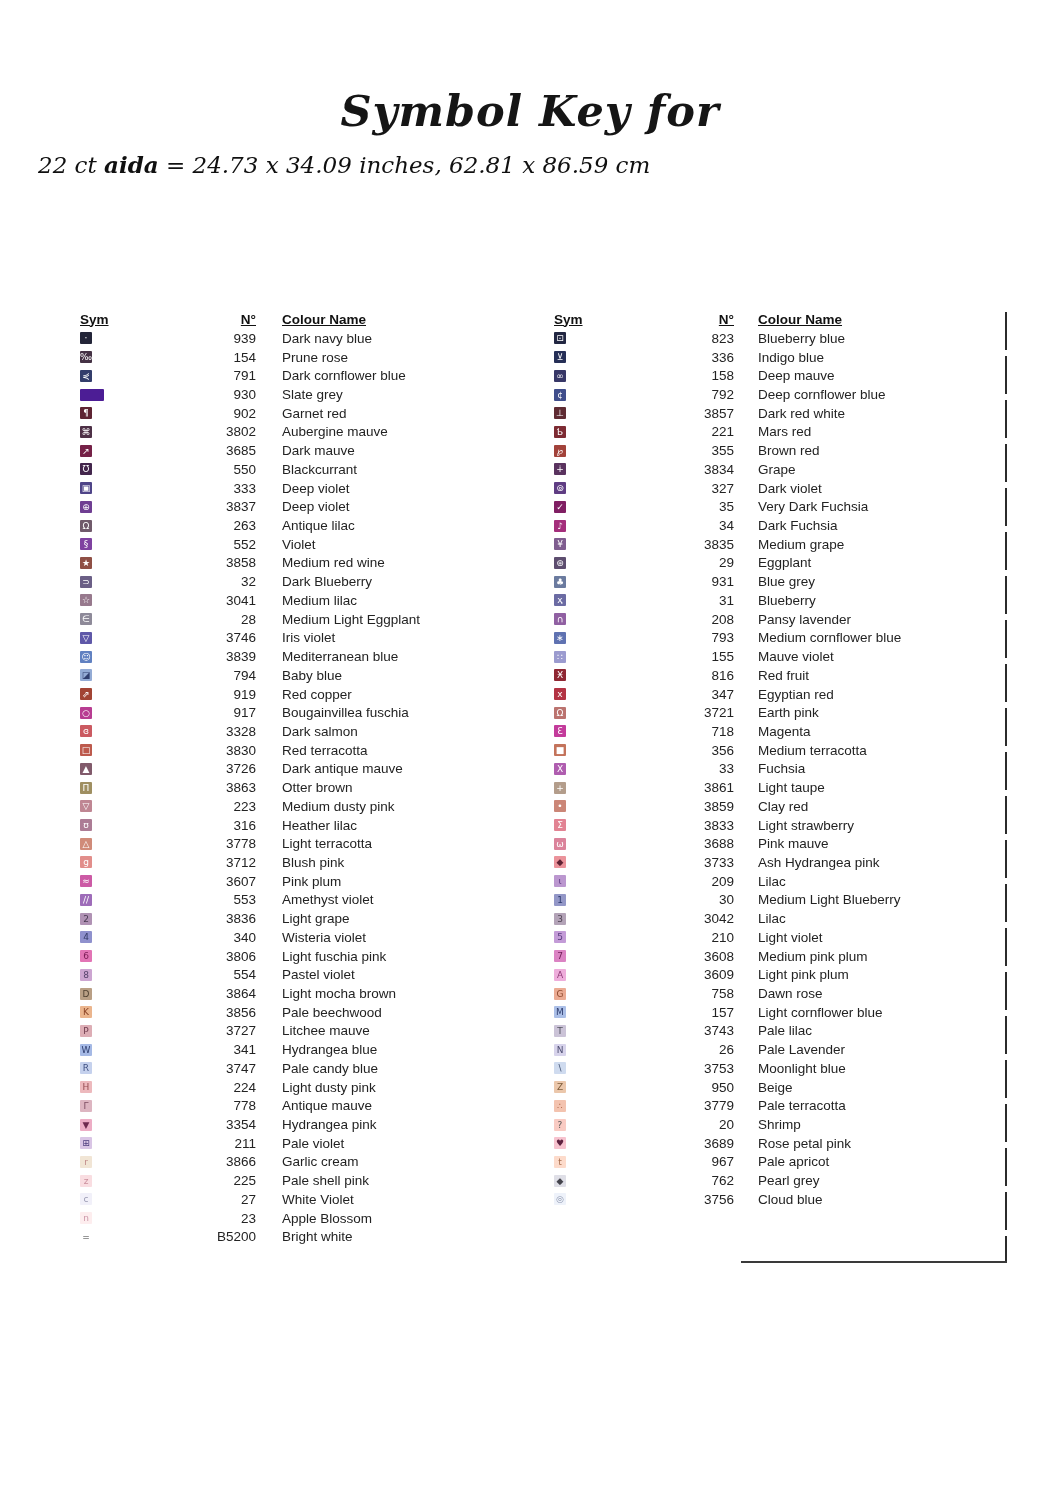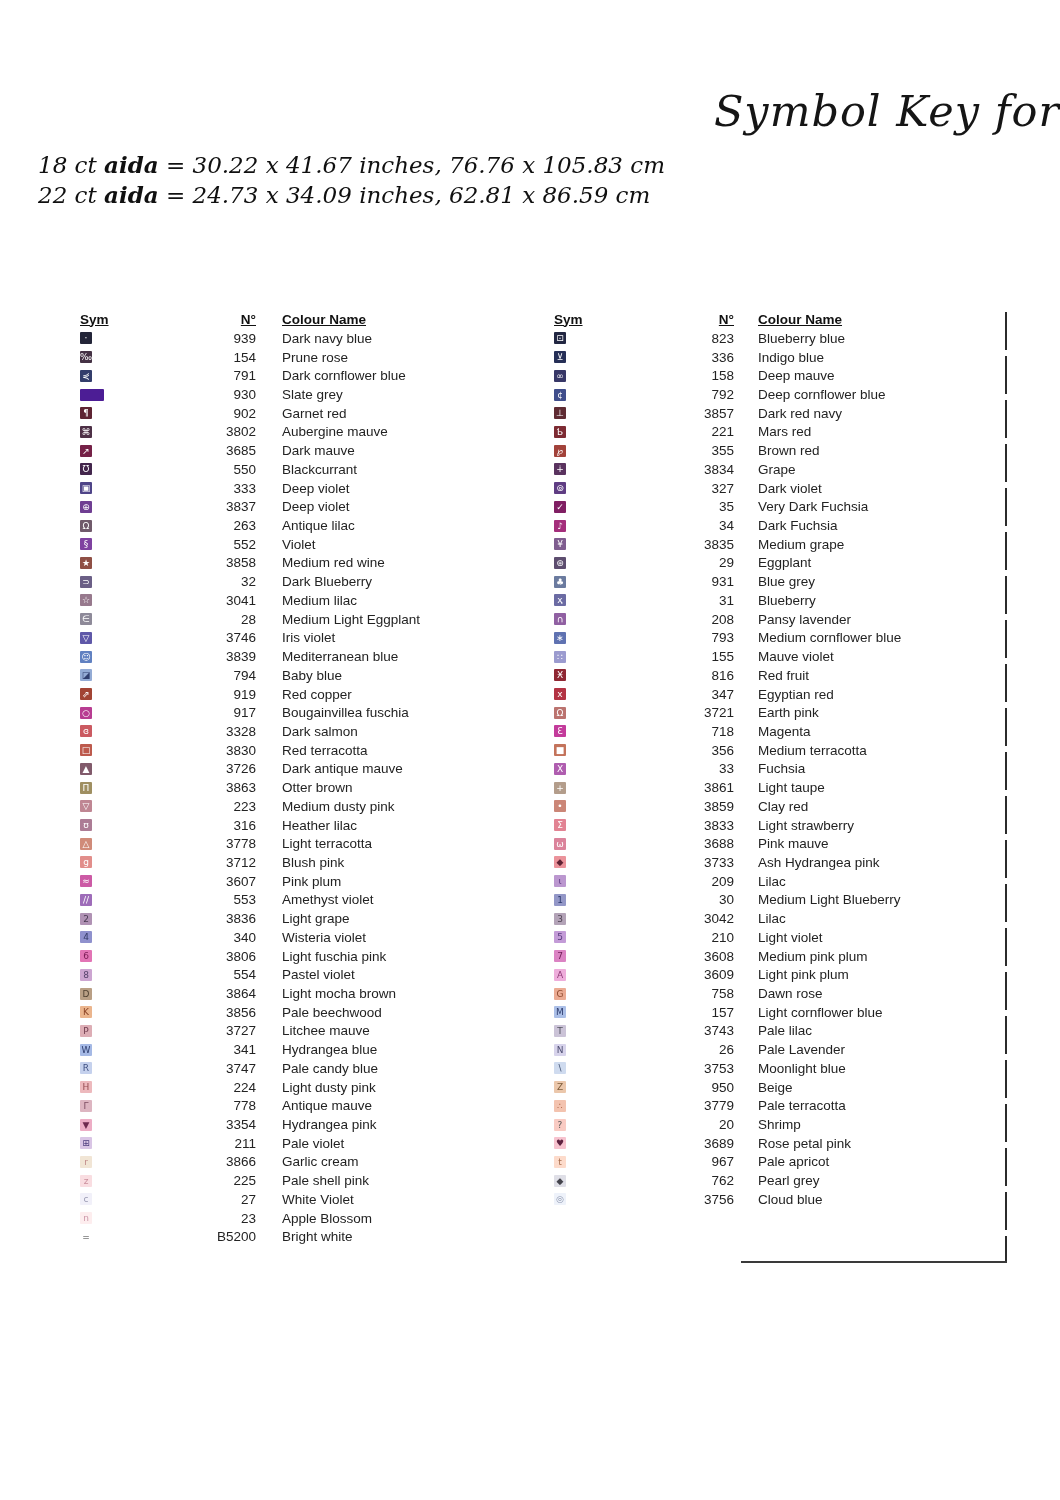--- a/index.html
+++ b/index.html
@@ -2,22 +2,22 @@
 <html><head>
 <meta charset="utf-8">
 <style>
   html,body{margin:0;padding:0;}
   body{
     width:1060px;height:1500px;background:#ffffff;position:relative;
     font-family:"Liberation Sans",sans-serif;color:#222;overflow:hidden;
   }
   .title-row{
     position:absolute;top:86px;left:0;width:100%;
-    display:flex;justify-content:flex-end;align-items:baseline;gap:22px;
-    font-family:"DejaVu Serif",serif;font-style:italic;font-weight:normal;
+    display:flex;justify-content:center;align-items:baseline;gap:22px;
+    font-family:"DejaVu Serif",serif;font-style:italic;font-weight:bold;
     font-size:43px;letter-spacing:1px;white-space:nowrap;
   }
   .title-prefix{color:#151515;}
   .fabric{
     position:absolute;left:38px;top:150px;
     font-family:"DejaVu Serif",serif;font-style:italic;
     font-size:23px;color:#101010;
   }
   .fab-line{line-height:30px;white-space:nowrap;}
   .fab-line .b{font-weight:bold;}
@@ -51,21 +51,20 @@
   }
 </style>
 </head>
 <body>
 
 <div class="title-row">
   <span class="title-prefix">Symbol Key for</span>
 </div>
 
 <div class="fabric">
-    <div class="fab-line"><span>18 ct </span><span class="b">aida</span><span>  = 30.22 x 41.67 inches, 76.76 x 105.83 cm</span></div>
     <div class="fab-line"><span>22 ct </span><span class="b">aida</span><span> = 24.73 x 34.09 inches, 62.81 x 86.59 cm</span></div>
   </div>
 
 <div class="keytable" id="left-table">
   <div class="thead">
     <span class="h h-sym">Sym</span>
     <span class="h h-num">N°</span>
     <span class="h h-name">Colour Name</span>
   </div>
   <div class="tbody">
@@ -448,21 +447,21 @@
           <span class="sym" style="background: rgb(63, 77, 139); color: rgb(255, 255, 255);">¢</span>
         </span>
         <span class="num">792</span>
         <span class="cname">Deep cornflower blue</span>
       </div>
       <div class="row">
         <span class="symcell">
           <span class="sym" style="background: rgb(95, 43, 51); color: rgb(255, 255, 255);">⊥</span>
         </span>
         <span class="num">3857</span>
-        <span class="cname">Dark red navy</span>
+        <span class="cname">Dark red white</span>
       </div>
       <div class="row">
         <span class="symcell">
           <span class="sym" style="background: rgb(125, 43, 51); color: rgb(255, 255, 255);">Ƅ</span>
         </span>
         <span class="num">221</span>
         <span class="cname">Mars red</span>
       </div>
       <div class="row">
         <span class="symcell">

